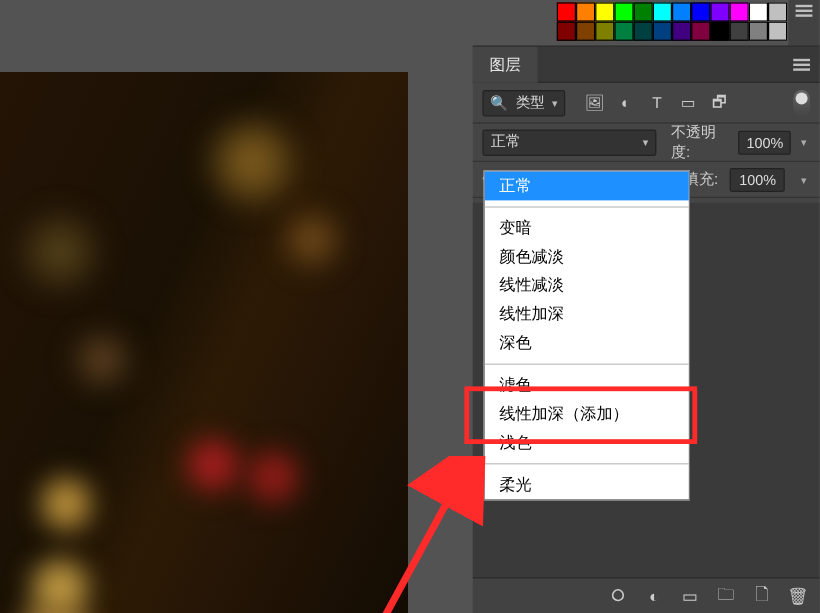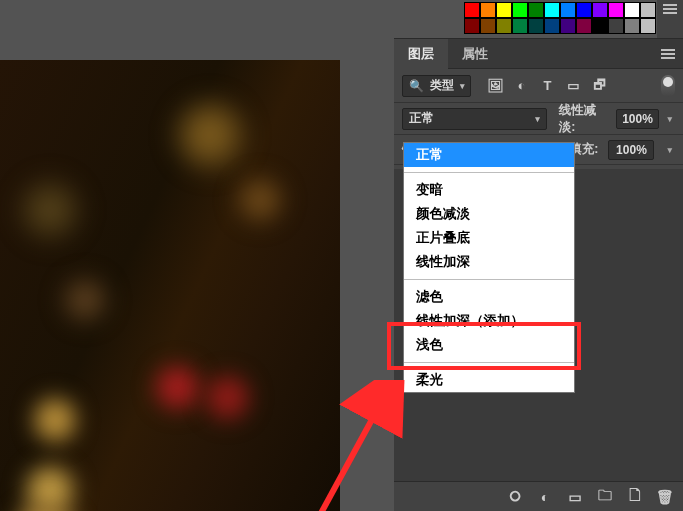--- a/index.html
+++ b/index.html
@@ -1,18 +1,18 @@
 <!DOCTYPE html>
 <html><head>
 <meta charset="utf-8">
 <style>
   * { box-sizing: border-box; margin: 0; padding: 0; font-family: "Microsoft YaHei", Arial, sans-serif; }
   html, body { width: 683px; height: 511px; overflow: hidden; background: #535353; }
 
-  .app { position: relative; width: 683px; height: 511px; background: #535353; font-weight: bold; }
+  .app { position: relative; width: 683px; height: 511px; background: #535353; }
 
   .canvas-area {
     position: absolute; left: 0; top: 60px; width: 340px; height: 451px;
     background: linear-gradient(115deg, #241406 0%, #1a1104 40%, #2d1a05 55%, #251506 70%, #130c03 100%);
     overflow: hidden;
   }
   .bokeh { position: absolute; border-radius: 50%; filter: blur(10px); }
   .b1 { left: 10px; top: 110px; width: 80px; height: 80px; background: radial-gradient(circle,#55421a 10%,transparent 70%);}
   .b2 { left: 55px; top: 210px; width: 60px; height: 60px; background: radial-gradient(circle,#5b3f1f 15%,transparent 70%);}
   .b3 { left: 165px; top: 30px; width: 90px; height: 90px; background: radial-gradient(circle,#77571c 20%,transparent 70%);}
@@ -166,21 +166,20 @@
       <div class="menu-lines">
           <span></span>
           <span></span>
           <span></span>
         </div>
     </div>
 
     <div class="panel">
       <div class="panel-tabs">
         <div class="tab active">图层</div>
-        <div class="tab">属性</div>
         <div class="panel-menu">
           <div class="menu-lines">
               <span></span>
               <span></span>
               <span></span>
             </div>
         </div>
       </div>
 
       <div class="filter-row">
@@ -198,21 +197,21 @@
         </div>
         <div class="filter-toggle"></div>
       </div>
 
       <div class="blend-row">
         <div class="blend-select">
           <span>正常</span>
           <span class="chev">▾</span>
         </div>
         <div class="opacity">
-          <span>线性减淡:</span>
+          <span>不透明度:</span>
           <div class="pct-box">100%</div>
           <span class="pct-arrow">▾</span>
         </div>
       </div>
 
       <div class="lock-row">
         <span>锁定:</span>
         <div class="lock-icons" style="margin-left:4px; margin-right:auto;">
           <div class="licon">▦</div>
           <div class="licon">✎</div>
@@ -236,22 +235,23 @@
         <div class="bicon">🗑</div>
       </div>
     </div>
   </div>
 
   <div class="blend-dropdown" id="blend-dd">
       <div class="dd-item selected">正常</div>
       <div class="dd-sep"></div>
       <div class="dd-item">变暗</div>
       <div class="dd-item">颜色减淡</div>
-      <div class="dd-item">正片叠底</div>
+      <div class="dd-item">线性减淡</div>
       <div class="dd-item">线性加深</div>
+      <div class="dd-item">深色</div>
       <div class="dd-sep"></div>
       <div class="dd-item">滤色</div>
       <div class="dd-item">线性加深（添加）</div>
       <div class="dd-item">浅色</div>
       <div class="dd-sep"></div>
       <div class="dd-item">柔光</div>
     </div>
 
   <div class="red-box" style="left:387px; top:322px; width:194px; height:48px;"></div>
 

